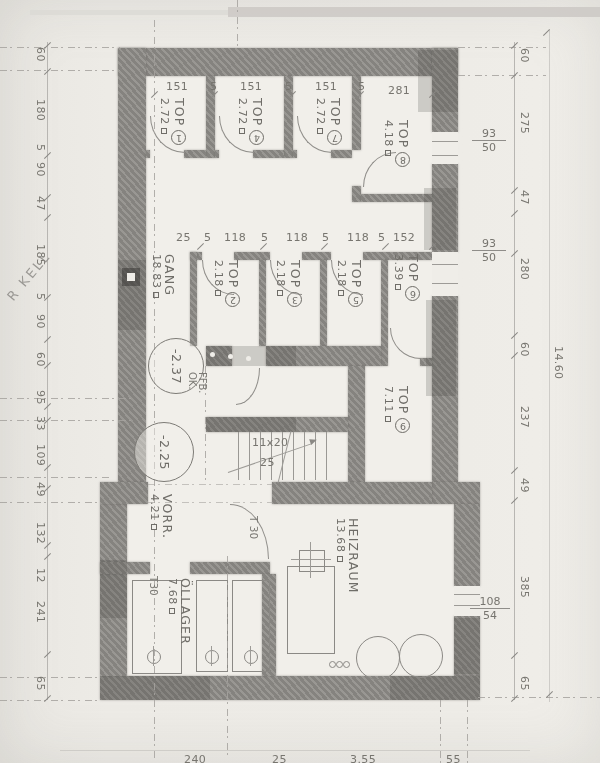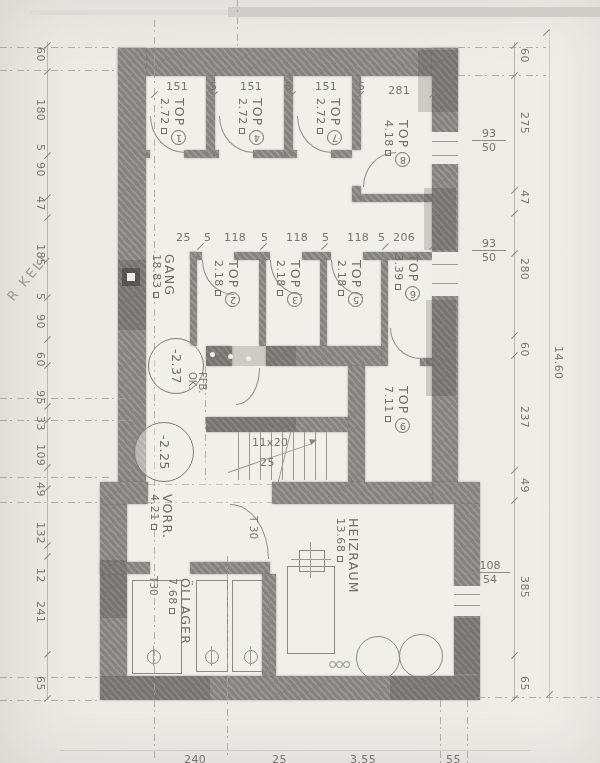--- a/index.html
+++ b/index.html
@@ -272,42 +272,42 @@
   <div class="vdim" style="left:552px;top:346px"><span>14.60</span></div>
 
   <div class="frac" style="left:472px;top:127px;width:34px">
     <div class="num">93</div>
     <div class="den">50</div>
   </div>
   <div class="frac" style="left:472px;top:237px;width:34px">
     <div class="num">93</div>
     <div class="den">50</div>
   </div>
-  <div class="frac" style="left:470px;top:559px;width:40px">
+  <div class="frac" style="left:470px;top:595px;width:40px">
     <div class="num">108</div>
     <div class="den">54</div>
   </div>
 
   <div class="hdim" style="left:166px;top:80px"><span>151</span></div>
   <div class="hdim" style="left:210px;top:80px"><span>5</span></div>
   <div class="hdim" style="left:240px;top:80px"><span>151</span></div>
   <div class="hdim" style="left:285px;top:80px"><span>5</span></div>
   <div class="hdim" style="left:315px;top:80px"><span>151</span></div>
   <div class="hdim" style="left:358px;top:80px"><span>5</span></div>
   <div class="hdim" style="left:388px;top:84px"><span>281</span></div>
 
   <div class="hdim" style="left:176px;top:231px"><span>25</span></div>
   <div class="hdim" style="left:204px;top:231px"><span>5</span></div>
   <div class="hdim" style="left:224px;top:231px"><span>118</span></div>
   <div class="hdim" style="left:261px;top:231px"><span>5</span></div>
   <div class="hdim" style="left:286px;top:231px"><span>118</span></div>
   <div class="hdim" style="left:322px;top:231px"><span>5</span></div>
   <div class="hdim" style="left:347px;top:231px"><span>118</span></div>
   <div class="hdim" style="left:378px;top:231px"><span>5</span></div>
-  <div class="hdim" style="left:393px;top:231px"><span>206</span></div>
+  <div class="hdim" style="left:393px;top:231px"><span>152</span></div>
 
   <div class="hdim" style="left:184px;top:753px"><span>240</span></div>
   <div class="hdim" style="left:272px;top:753px"><span>25</span></div>
   <div class="hdim" style="left:350px;top:753px"><span>3.55</span></div>
   <div class="hdim" style="left:446px;top:753px"><span>55</span></div>
 
   <div class="tk" style="left:43px;top:45px"></div>
   <div class="tk" style="left:43px;top:71px"></div>
   <div class="tk" style="left:43px;top:155px"></div>
   <div class="tk" style="left:43px;top:197px"></div>

